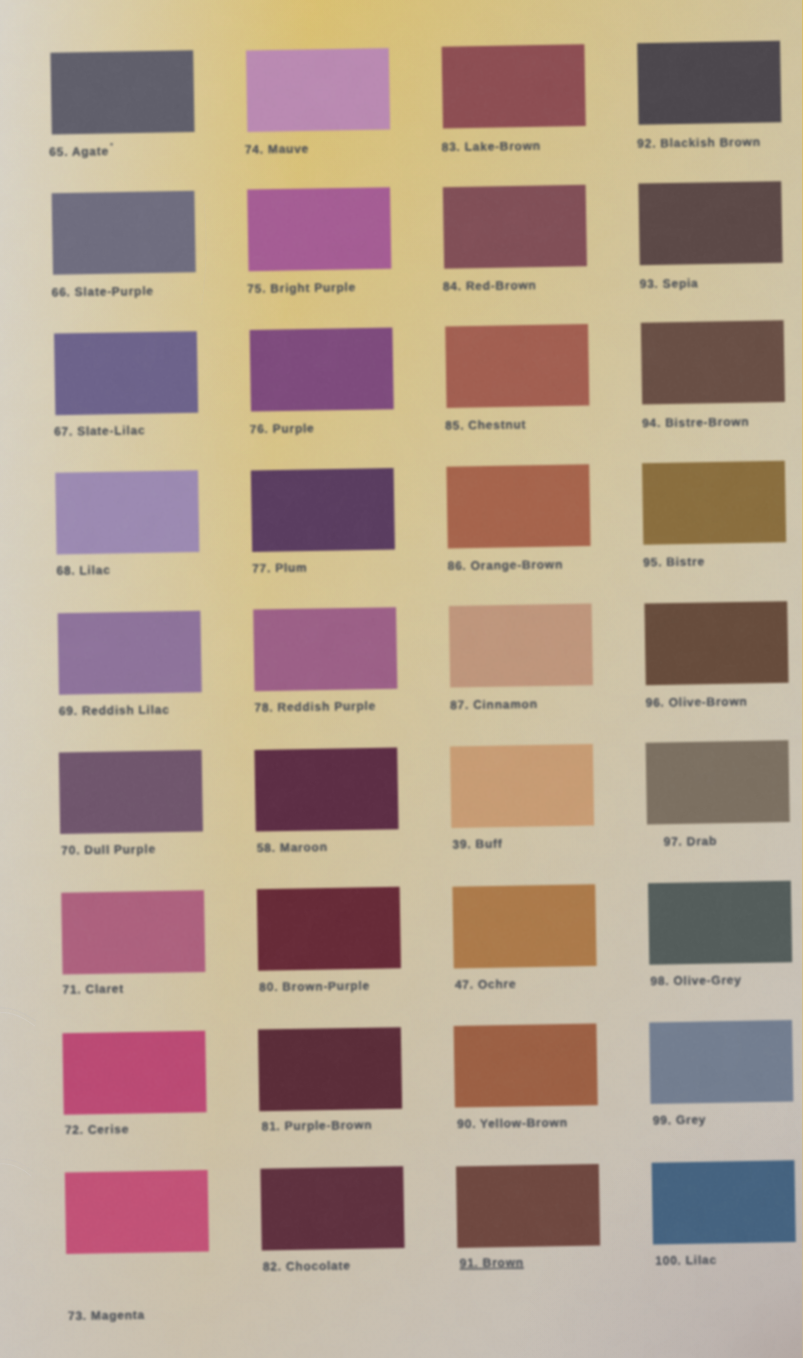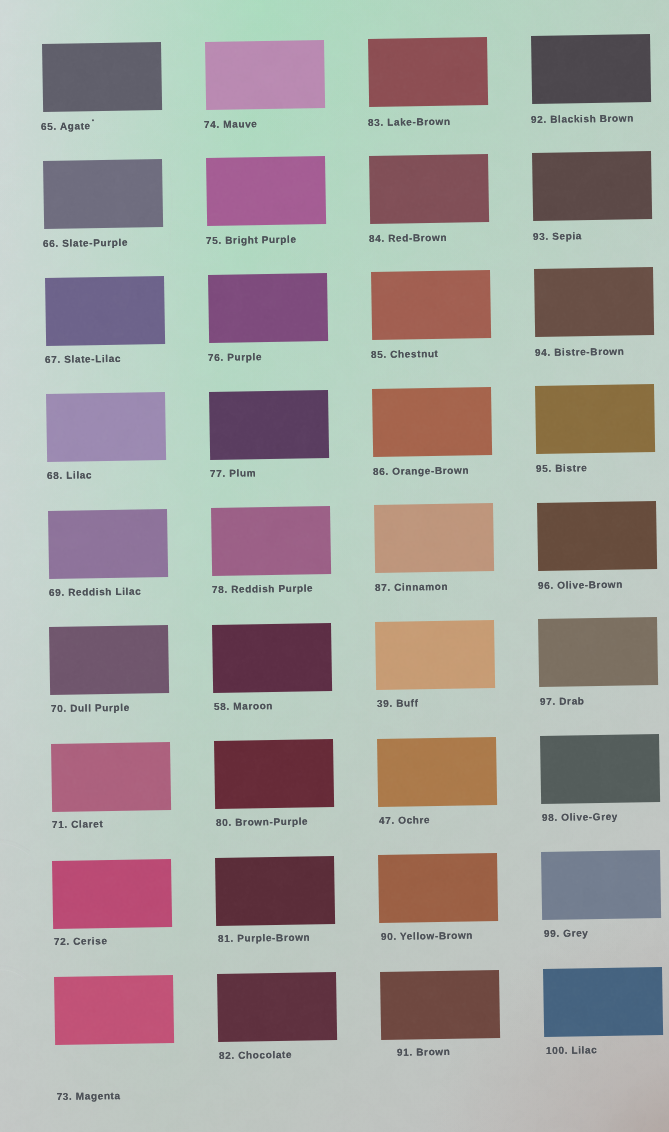--- a/index.html
+++ b/index.html
@@ -19,21 +19,21 @@
   #creases{position:absolute;inset:0;pointer-events:none;opacity:0.55;}
   #grain{position:absolute;inset:0;filter:url(#grainf);opacity:0.34;mix-blend-mode:soft-light;pointer-events:none;}
   #blotch{position:absolute;inset:0;filter:url(#blotchf);opacity:0.30;mix-blend-mode:soft-light;pointer-events:none;}
   #wm{position:absolute;left:0;top:1112px;width:669px;height:20px;background:#ffffff;}
   #wm .wm-l{position:absolute;left:11px;top:1px;font-size:18.2px;color:#1a1a1a;letter-spacing:0.1px;}
   #wm .wm-r{position:absolute;right:10px;top:1px;font-size:18.2px;color:#1a1a1a;letter-spacing:0.1px;}
 </style>
 </head>
 <body>
 
-<div id="page" style="background: #86efac;">
+<div id="page" style="background: #eab308;">
   <div id="paper-sheen"></div>
   <svg id="grainsvg" width="0" height="0" aria-hidden="true">
       <defs>
     <filter id="grainf" x="0" y="0" width="100%" height="100%">
       <feTurbulence type="fractalNoise" baseFrequency="0.30" numOctaves="4" seed="7" result="n"></feTurbulence>
       <feColorMatrix in="n" type="saturate" values="0"></feColorMatrix>
       <feComponentTransfer>
             <feFuncA type="linear" slope="0.26"></feFuncA>
           </feComponentTransfer>
     </filter>
@@ -148,21 +148,21 @@
         <div class="swatch" style="left: 376.8px; top: 738.51px; width: 119.07px; height: 67.52px; background: rgb(170, 120, 72); transform: rotate(-0.976deg);"></div>
         <div class="lblwrap" style="left: 378.86px; top: 815.55px; transform: rotate(-0.842deg);">
           <div class="lbl" style="left: 0px; top: 0px;">47. Ochre</div>
         </div>
         <div class="swatch" style="left: 378.3px; top: 855.1px; width: 119.07px; height: 67.52px; background: rgb(154, 94, 66); transform: rotate(-0.976deg);"></div>
         <div class="lblwrap" style="left: 380.74px; top: 931.87px; transform: rotate(-0.842deg);">
           <div class="lbl" style="left: 0px; top: 0px;">90. Yellow-Brown</div>
         </div>
         <div class="swatch" style="left: 379.8px; top: 971.7px; width: 119.07px; height: 67.52px; background: rgb(109, 70, 62); transform: rotate(-0.976deg);"></div>
         <div class="lblwrap" style="left: 382.61px; top: 1048.2px; transform: rotate(-0.842deg);">
-          <div class="lbl" style="left: 14px; top: 0px;">91. Brown</div>
+          <div class="lbl" style="left: 0px; top: 0px; text-decoration: underline;">91. Brown</div>
         </div>
         <div class="swatch" style="left: 530.74px; top: 36.16px; width: 119.07px; height: 67.52px; background: rgb(74, 69, 75); transform: rotate(-0.976deg);"></div>
         <div class="lblwrap" style="left: 530.81px; top: 115.2px; transform: rotate(-0.842deg);">
           <div class="lbl" style="left: 0px; top: 0px;">92. Blackish Brown</div>
         </div>
         <div class="swatch" style="left: 532.24px; top: 152.76px; width: 119.07px; height: 67.52px; background: rgb(90, 71, 69); transform: rotate(-0.976deg);"></div>
         <div class="lblwrap" style="left: 532.69px; top: 231.52px; transform: rotate(-0.842deg);">
           <div class="lbl" style="left: 0px; top: 0px;">93. Sepia</div>
         </div>
         <div class="swatch" style="left: 533.74px; top: 269.35px; width: 119.07px; height: 67.52px; background: rgb(103, 77, 67); transform: rotate(-0.976deg);"></div>
@@ -172,21 +172,21 @@
         <div class="swatch" style="left: 535.24px; top: 385.95px; width: 119.07px; height: 67.52px; background: rgb(136, 108, 60); transform: rotate(-0.976deg);"></div>
         <div class="lblwrap" style="left: 536.45px; top: 464.17px; transform: rotate(-0.842deg);">
           <div class="lbl" style="left: 0px; top: 0px;">95. Bistre</div>
         </div>
         <div class="swatch" style="left: 536.75px; top: 502.54px; width: 119.07px; height: 67.52px; background: rgb(101, 74, 58); transform: rotate(-0.976deg);"></div>
         <div class="lblwrap" style="left: 538.33px; top: 580.5px; transform: rotate(-0.842deg);">
           <div class="lbl" style="left: 0px; top: 0px;">96. Olive-Brown</div>
         </div>
         <div class="swatch" style="left: 538.25px; top: 619.14px; width: 119.07px; height: 67.52px; background: rgb(122, 110, 95); transform: rotate(-0.976deg);"></div>
         <div class="lblwrap" style="left: 540.21px; top: 696.82px; transform: rotate(-0.842deg);">
-          <div class="lbl" style="left: 0px; top: 0px;">97. Drab</div>
+          <div class="lbl" style="left: 13px; top: 0px;">97. Drab</div>
         </div>
         <div class="swatch" style="left: 539.75px; top: 735.73px; width: 119.07px; height: 67.52px; background: rgb(82, 91, 89); transform: rotate(-0.976deg);"></div>
         <div class="lblwrap" style="left: 542.08px; top: 813.15px; transform: rotate(-0.842deg);">
           <div class="lbl" style="left: 0px; top: 0px;">98. Olive-Grey</div>
         </div>
         <div class="swatch" style="left: 541.25px; top: 852.33px; width: 119.07px; height: 67.52px; background: rgb(113, 124, 142); transform: rotate(-0.976deg);"></div>
         <div class="lblwrap" style="left: 543.96px; top: 929.47px; transform: rotate(-0.842deg);">
           <div class="lbl" style="left: 0px; top: 0px;">99. Grey</div>
         </div>
         <div class="swatch" style="left: 542.75px; top: 968.92px; width: 119.07px; height: 67.52px; background: rgb(67, 97, 126); transform: rotate(-0.976deg);"></div>

